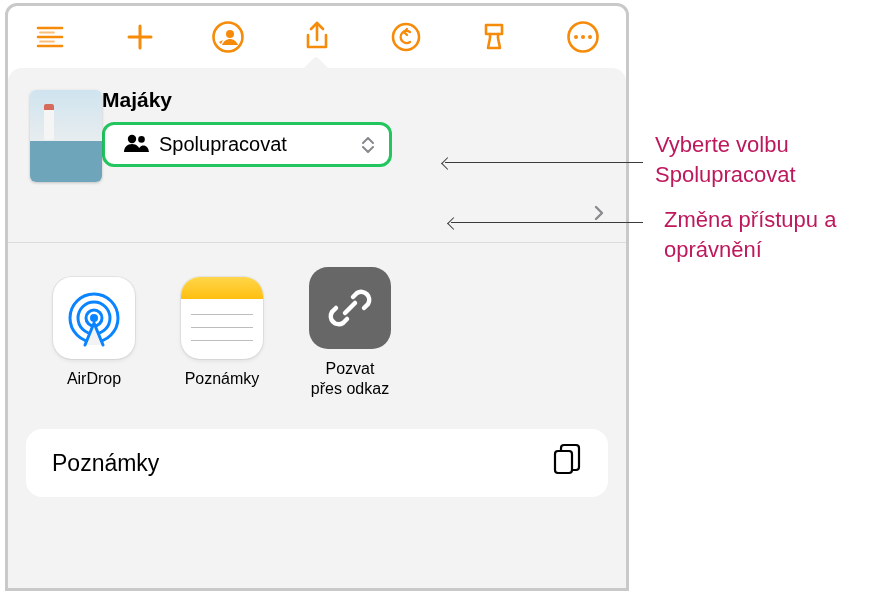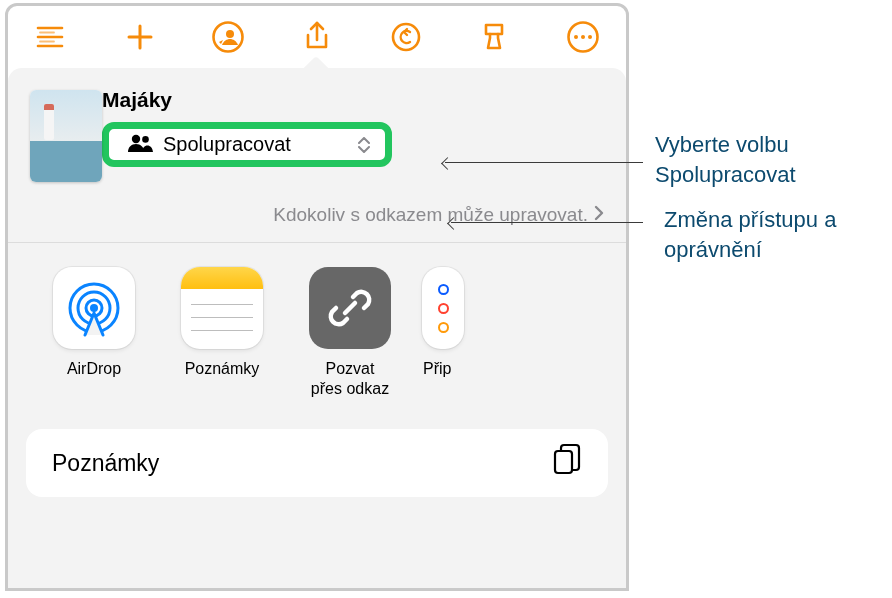--- a/index.html
+++ b/index.html
@@ -43,33 +43,33 @@
     position:relative; overflow:hidden;
   }
   .thumb .sky{ position:absolute; top:0;left:0;right:0;height:55%; background:linear-gradient(#cfe4ef,#e8edef);}
   .thumb .sea{ position:absolute; bottom:0;left:0;right:0;height:45%; background:#6fa5bb;}
   .thumb .light{ position:absolute; left:14px; top:14px; width:10px; height:36px; background:#f5f5f5; border-radius:2px;}
   .thumb .light::before{content:"";position:absolute;top:0;left:0;right:0;height:6px;background:#d56b5b;border-radius:2px 2px 0 0;}
   .thumb .band{position:absolute; top:3px; left:4px; right:4px; height:8px; background:#2e6c8c; border-radius:2px; font-size:5px; color:#fff; line-height:8px; padding-left:2px; overflow:hidden;}
   .hdr-right { flex:1; display:flex; flex-direction:column; }
   .doc-title { font-size:21px; font-weight:600; margin-top:-2px; margin-bottom:10px; }
   .collab-btn {
-    width:290px; height:45px; background:#fff; border:7px solid #22c55e; border-radius:12px;
+    width:290px; height:45px; background:#fff; border:3px solid #22c55e; border-radius:12px;
     display:flex; align-items:center; padding:0 12px 0 18px; cursor:pointer;
   }
   .collab-btn .lbl { flex:1; font-size:20px; color:#000; padding-left:10px;}
   .collab-btn .sel { width:18px; display:flex; flex-direction:column; align-items:center; gap:2px;}
   .collab-btn .sel svg{display:block;}
   .access-row {
     padding:12px 22px 16px 22px; display:flex; justify-content:flex-end; align-items:center;
     color:#8a8a8e; font-size:19px;
   }
   .access-row .chev { margin-left:6px; }
   .divider { height:1px; background:#dcdcdc; margin:0; }
-  .apps-row { display:flex; padding:24px 0 12px 22px; overflow:hidden; }
+  .apps-row { display:flex; padding:24px 0 12px 22px; overflow:hidden;align-items:center; }
   .app-item { width:128px; flex:0 0 auto; display:flex; flex-direction:column; align-items:center; text-align:center; }
   .app-icon { width:82px; height:82px; border-radius:19px; display:flex; align-items:center; justify-content:center;}
   .app-label { font-size:16px; color:#000; margin-top:10px; line-height:1.25; white-space:pre-line;}
   
   .ic-airdrop { background:#fff; box-shadow:0 0 0 1px rgba(0,0,0,.06), 0 2px 4px rgba(0,0,0,.08); position:relative;}
   
   .ic-mail { background:linear-gradient(#32c3ff,#0d7ff2);}
   
   .ic-notes { background:#fff; position:relative; overflow:hidden; box-shadow:0 0 0 1px rgba(0,0,0,.06), 0 2px 4px rgba(0,0,0,.08);}
   .ic-notes .bar{position:absolute;top:0;left:0;right:0;height:22px;background:linear-gradient(#ffd64a,#ffbf10);}
@@ -78,21 +78,21 @@
   .ic-link { background:#676767;}
   
   .ic-overflow { background:#fff; border-top-left-radius:19px;border-bottom-left-radius:19px;width:42px; box-shadow:0 0 0 1px rgba(0,0,0,.06), 0 2px 4px rgba(0,0,0,.08); display:flex; flex-direction:column; align-items:center; justify-content:center; gap:8px;}
   .dot{width:11px;height:11px;border-radius:50%; border:2.5px solid; }
   .copy-row {
     margin:18px 18px 0 18px; height:68px; background:#fff; border-radius:16px;
     display:flex; align-items:center; justify-content:space-between; padding:0 26px;
     font-size:23px;
   }
   
-  .callout { position:absolute; font-size:22px; color:#0c4a6e; line-height:1.35;}
+  .callout { position:absolute; font-size:22px; color:#be185d; line-height:1.35;}
   .leader { position:absolute; height:0; border-top:1.5px solid #3a3a3a; }
   .leader::before{content:""; position:absolute; left:-2px; top:-4px; width:8px;height:8px;border-top:1.5px solid #3a3a3a;border-right:1.5px solid #3a3a3a; transform:rotate(225deg);}
 </style>
 </head>
 <body>
 
 <div class="stage">
  <div class="panel">
 
    <div class="toolbar">
@@ -189,21 +189,20 @@
                 </svg>
              <svg width="12" height="7" viewBox="0 0 12 7">
                   <path d="M1 1l5 5 5-5" fill="none" stroke="#8a8a8e" stroke-width="2" stroke-linecap="round" stroke-linejoin="round"></path>
                 </svg>
            </span>
          </div>
        </div>
      </div>
 
      <div class="access-row">
-       <span>Kdokoliv s odkazem může upravovat.</span>
        <span class="chev">
          <svg width="10" height="16" viewBox="0 0 10 16">
               <path d="M2 2l6 6-6 6" fill="none" stroke="#8a8a8e" stroke-width="2.4" stroke-linecap="round" stroke-linejoin="round"></path>
             </svg>
        </span>
      </div>
 
      <div class="divider"></div>
 
      <div class="apps-row">
@@ -237,28 +236,20 @@
                 <g fill="none" stroke="#fff" stroke-width="4.5" stroke-linecap="round">
                   <path d="M20 30l10-10"></path>
                   <path d="M28 14l4-4a8 8 0 0111 11l-4 4"></path>
                   <path d="M22 36l-4 4a8 8 0 01-11-11l4-4"></path>
                 </g>
               </svg>
          </div>
          <div class="app-label">Pozvat
 přes odkaz</div>
        </div>
-       <div class="app-item" style="width:58px">
-         <div class="app-icon ic-overflow" style="height:82px">
-           <span class="dot" style="border-color:#0a5bff"></span>
-           <span class="dot" style="border-color:#ff412f"></span>
-           <span class="dot" style="border-color:#ff9a0a"></span>
-         </div>
-         <div class="app-label" style="text-align:left;width:40px">Přip</div>
-       </div>
      </div>
 
      <div class="copy-row">
        <span>Poznámky</span>
        <span>
          <svg width="30" height="34" viewBox="0 0 30 34">
               <g fill="none" stroke="#000" stroke-width="2.2" stroke-linejoin="round">
                 <rect x="3" y="8" width="17" height="22" rx="3"></rect>
                 <path d="M9 8V5a3 3 0 013-3h12a3 3 0 013 3v19a3 3 0 01-3 3h-3"></path>
               </g>

